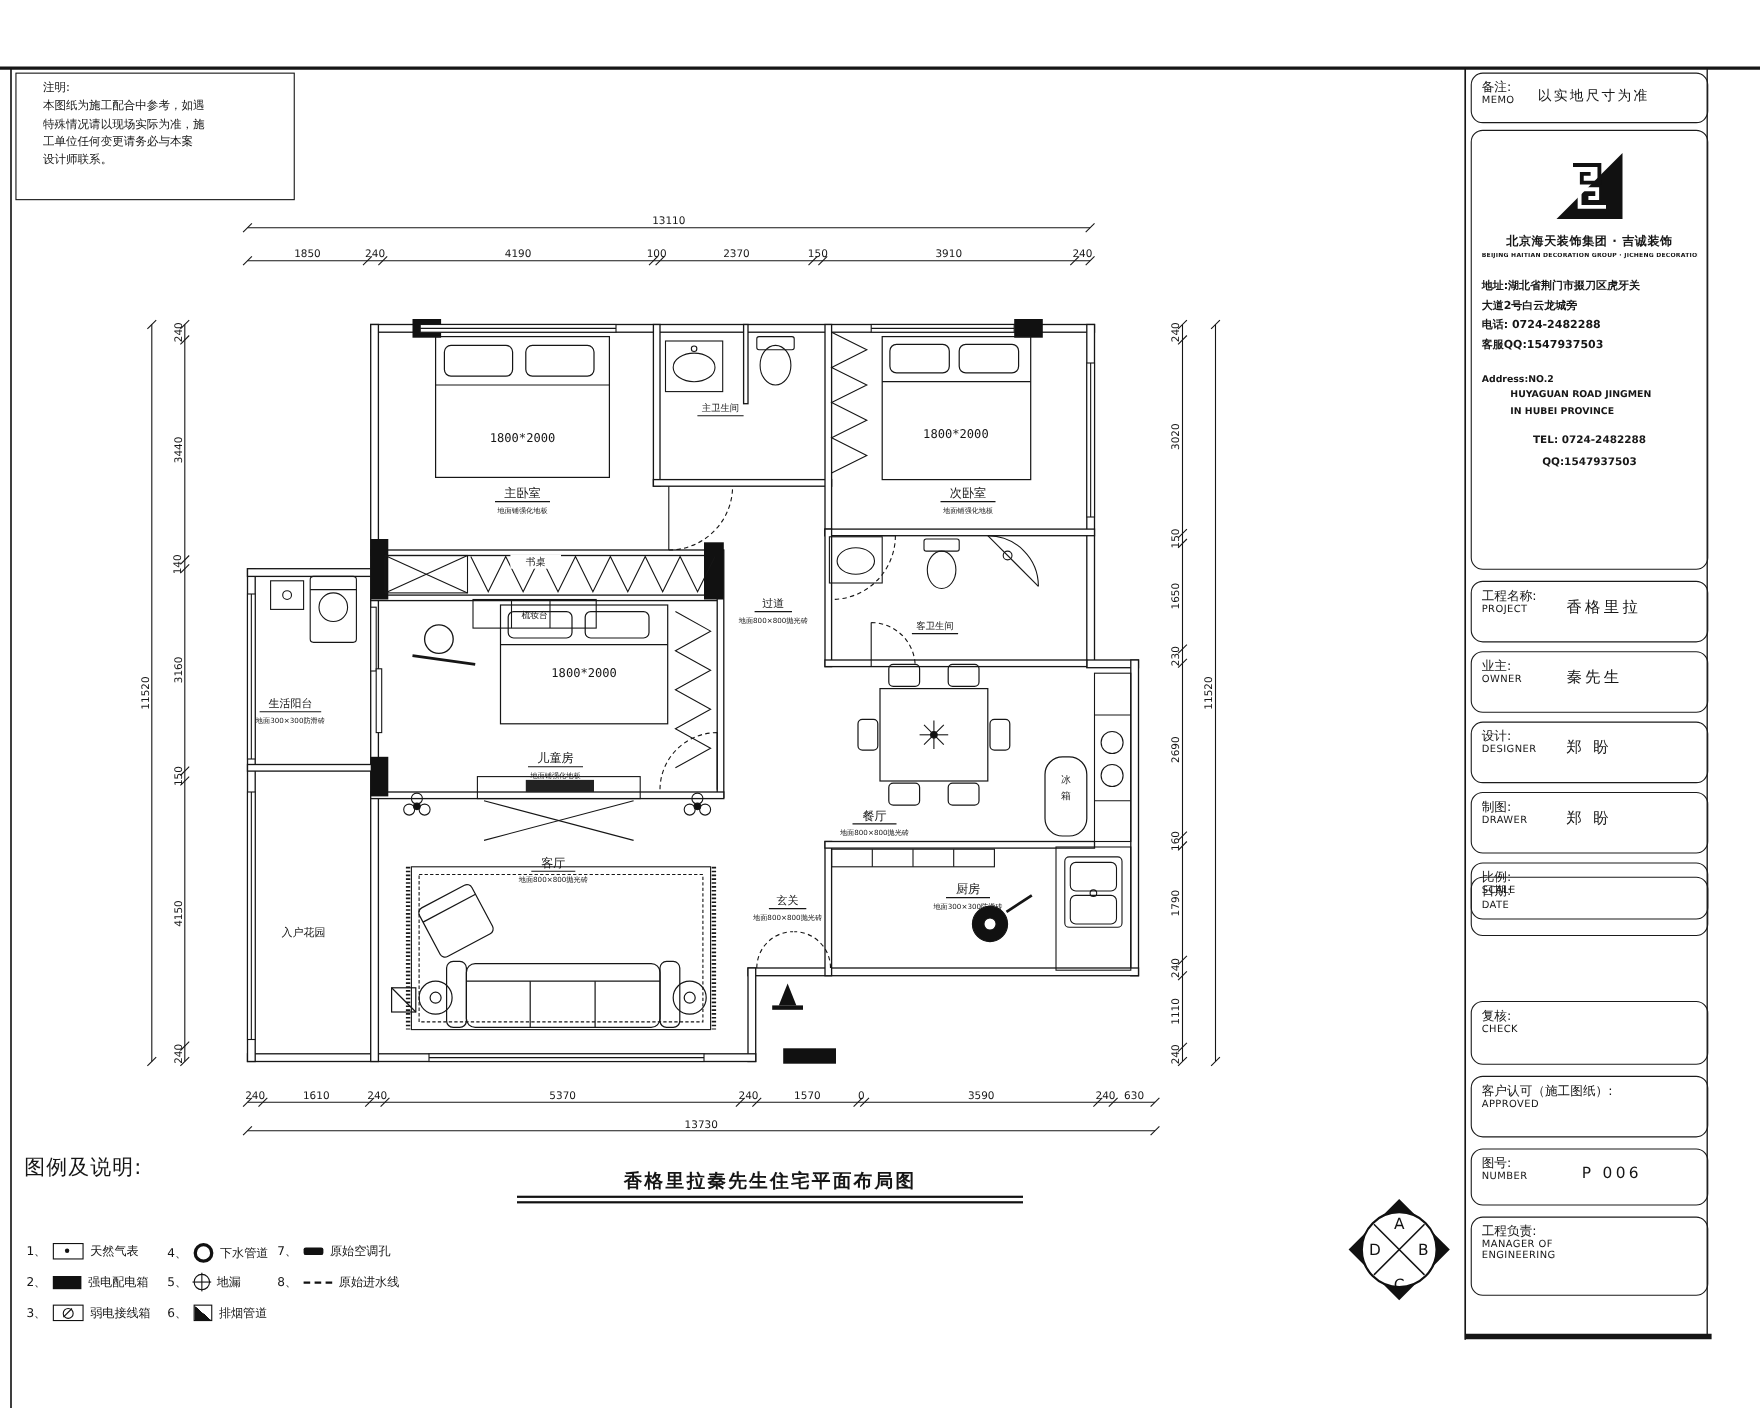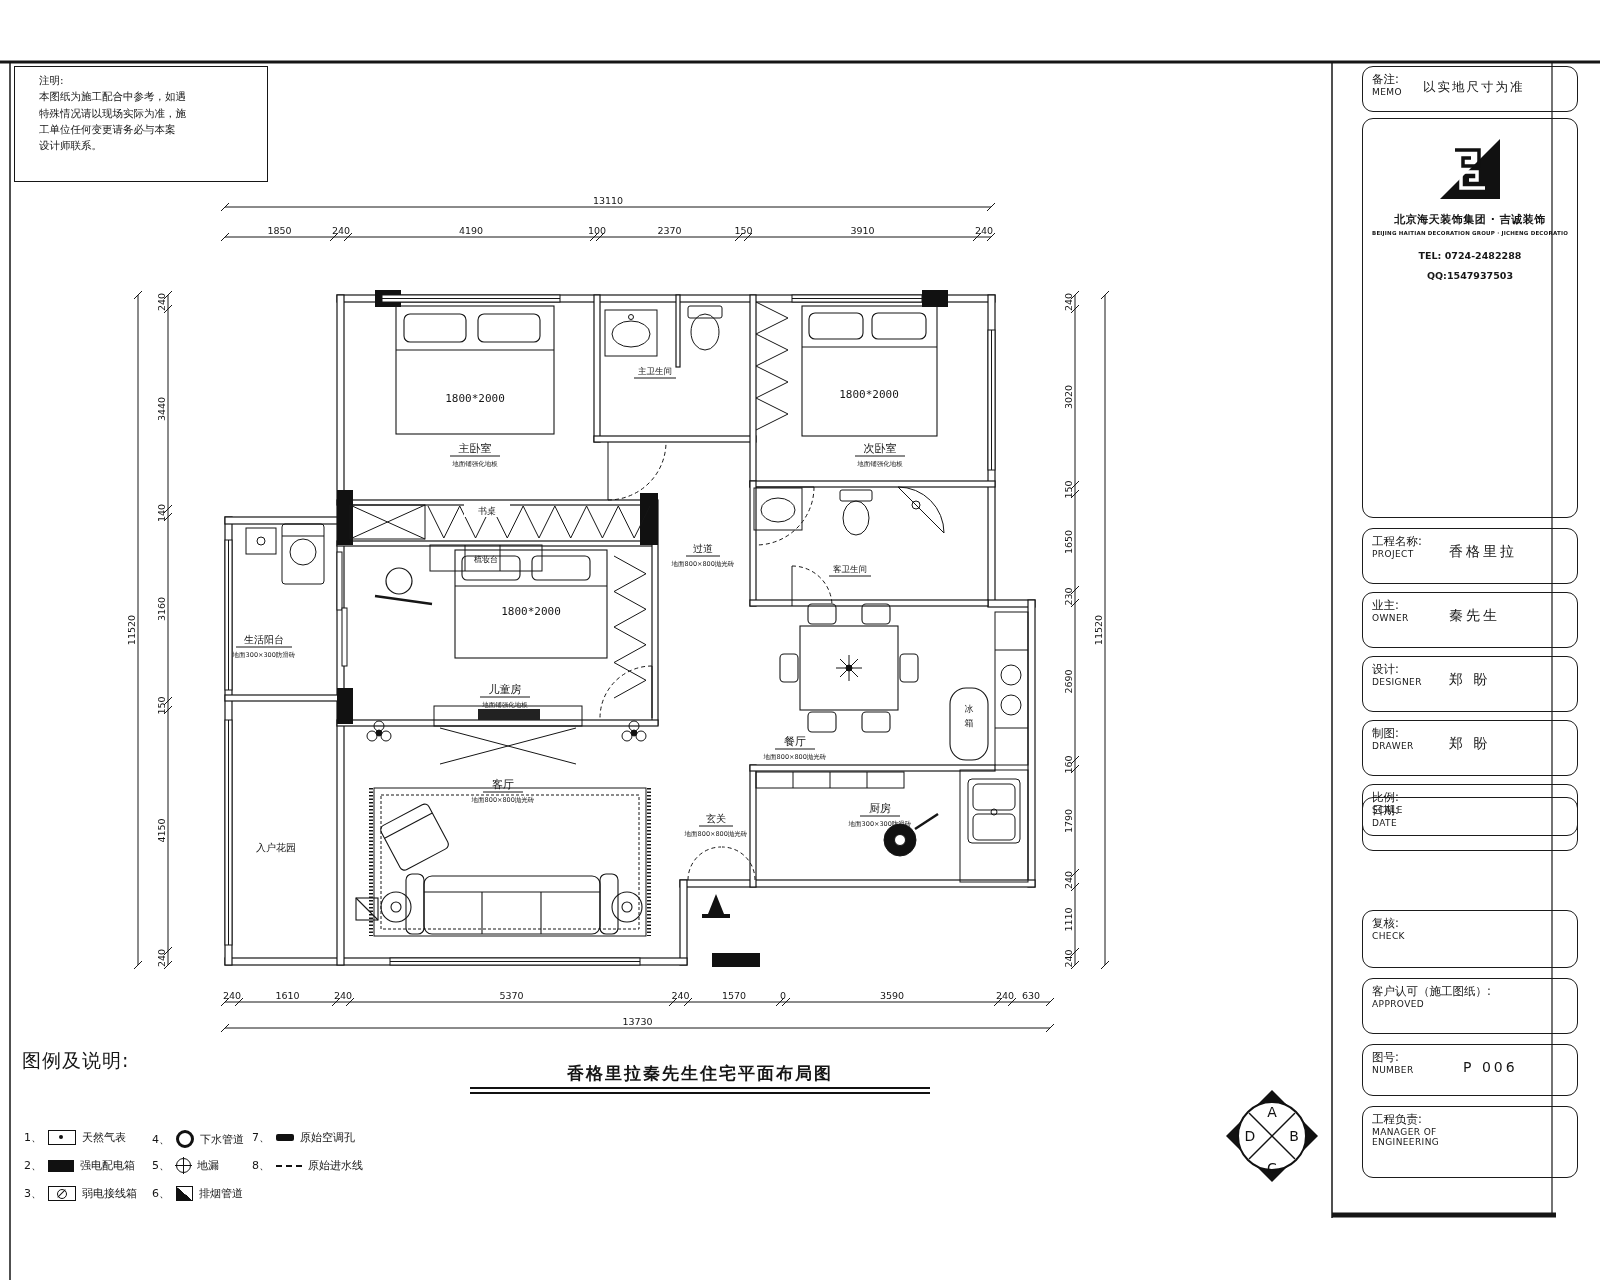--- a/index.html
+++ b/index.html
@@ -4,21 +4,21 @@
 <style>
   html,body{margin:0;padding:0;background:#fff;}
   body{width:1600px;height:1280px;position:relative;overflow:hidden;
        font-family:"DejaVu Sans",sans-serif;color:#161616;}
   .abs{position:absolute;}
   
   #note-box{left:14px;top:66px;width:204px;height:104px;border:1.2px solid #161616;
             padding:5px 24px;font-size:10.5px;line-height:1.55;}
   
   .tb-box{left:1337px;width:196px;border:1.6px solid #1b1b1b;border-radius:11px;
-          padding:5px 9px;box-sizing:content-box;margin-left:25px;}
+          padding:5px 9px;box-sizing:content-box;}
   .f-cn{font-size:11.5px;}
   .f-en{font-size:9px;letter-spacing:.4px;}
   .f-val{position:absolute;left:86px;top:14px;font-size:14px;letter-spacing:3px;white-space:nowrap;}
   #tb-company{text-align:center;font-weight:bold;}
   .co-name{font-size:11px;letter-spacing:.5px;margin-top:8px;white-space:nowrap;}
   .co-en{font-size:5.5px;letter-spacing:.2px;margin-top:3px;white-space:nowrap;overflow:hidden;}
   .co-addr{text-align:left;font-size:10px;line-height:1.75;margin-top:16px;}
   .co-addr-en{text-align:left;font-size:8.5px;line-height:1.7;margin-top:16px;}
   .co-tel{text-align:center;font-size:9.5px;line-height:2.1;margin-top:10px;}
   
@@ -455,20 +455,31 @@
 
 <div class="abs tb-box" id="tb-company" style="top:118px;height:388px">
   <svg width="62" height="62" style="margin-top:14px">
     <rect x="1" y="1" width="60" height="60" fill="#fff"></rect>
     <polygon points="61,1 61,61 1,61" fill="#111"></polygon>
     <path d="M16,12 h24 v16 h-16 v-8 h8" stroke="#111" fill="none" stroke-width="3.5"></path>
     <path d="M46,50 h-24 v-16 h16 v8 h-8" stroke="#fff" fill="none" stroke-width="3.5"></path>
   </svg>
   <div class="co-name">北京海天装饰集团 · 吉诚装饰</div>
   <div class="co-en">BEIJING HAITIAN DECORATION GROUP · JICHENG DECORATION</div>
+  <div class="co-addr">
+    <div>地址:湖北省荆门市掇刀区虎牙关</div>
+    <div>大道2号白云龙城旁</div>
+    <div>电话: 0724-2482288</div>
+    <div>客服QQ:1547937503</div>
+  </div>
+  <div class="co-addr-en">
+    <div>Address:NO.2</div>
+    <div style="padding-left:26px">HUYAGUAN ROAD JINGMEN</div>
+    <div style="padding-left:26px">IN HUBEI PROVINCE</div>
+  </div>
   <div class="co-tel">
     <div>TEL: 0724-2482288</div>
     <div>QQ:1547937503</div>
   </div>
 </div>
 
 <div class="abs tb-box" style="top:528px;height:44px">
   <div class="f-cn">工程名称:</div>
   <div class="f-en">PROJECT</div>
   <div class="f-val">香格里拉</div>

